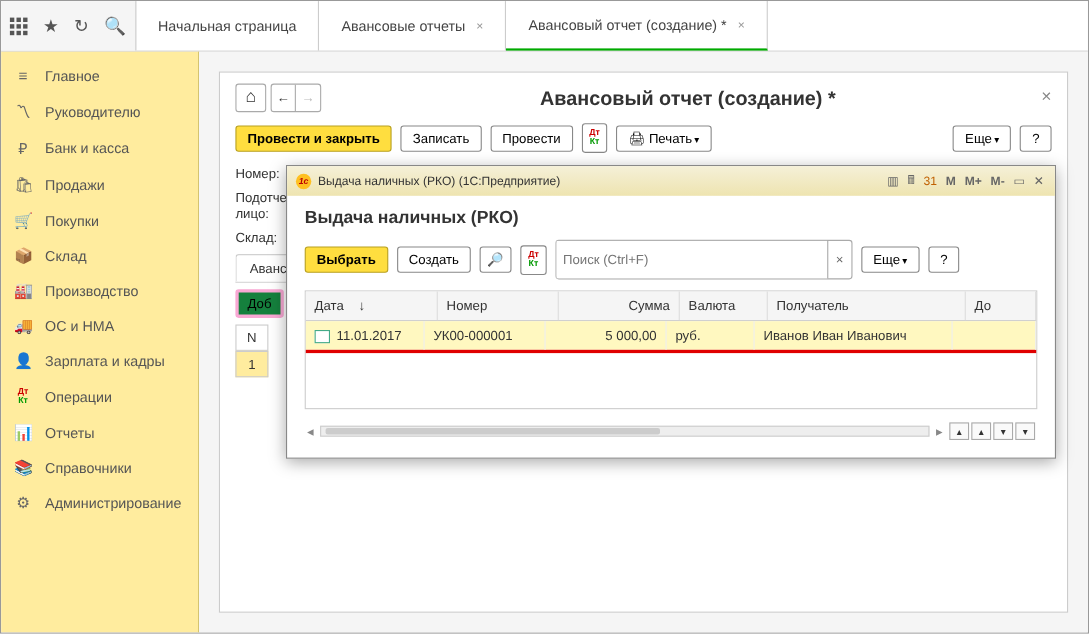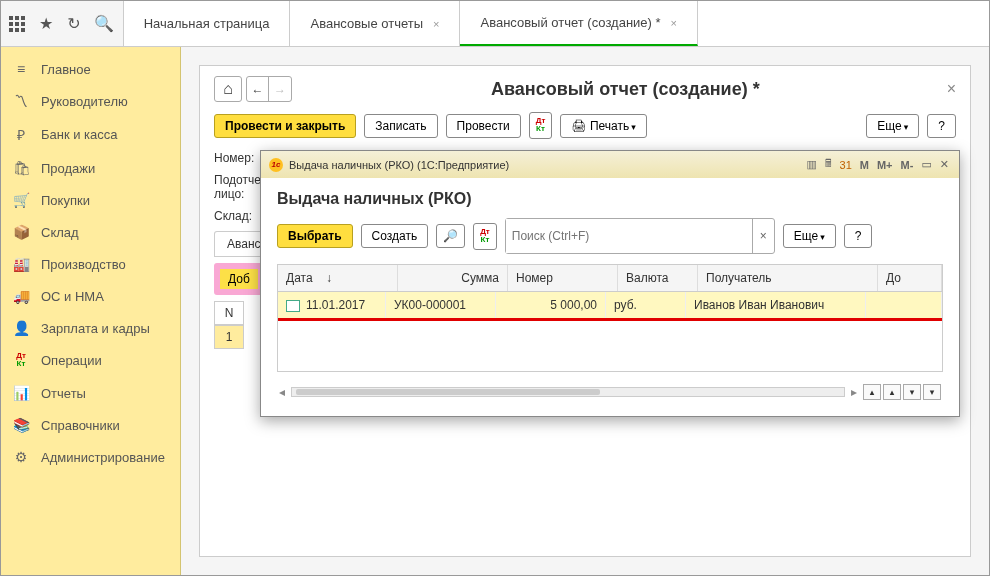--- a/index.html
+++ b/index.html
@@ -38,21 +38,21 @@
     .btn { padding: 4px 10px; border: 1px solid #888; border-radius: 3px; background: #fff; cursor: pointer; font-size: 12px; }
     .btn.primary { background: #ffde3f; font-weight: bold; border-color: #b8a020; }
     .btn.icon-only { padding: 4px 6px; }
     .spacer { flex: 1; }
 
     .form-row { display: flex; align-items: center; margin-bottom: 8px; font-size: 12px; }
     .form-label { width: 60px; }
 
     .tabs-bar { border-bottom: 1px solid #ccc; display: flex; margin-top: 8px; }
     .inner-tab { padding: 5px 12px; border: 1px solid #ccc; border-bottom: none; border-radius: 3px 3px 0 0; background: #fff; margin-right: 2px; font-size: 12px; cursor: pointer; }
-    .small-btn { padding: 3px 8px; border: 6px solid #f9a8d4; background: #fde047; border-radius: 3px; font-size: 12px; cursor: pointer; }
+    .small-btn { padding: 3px 8px; border: 3px solid #f9a8d4; background: #15803d; border-radius: 3px; font-size: 12px; cursor: pointer; }
     .num-col { border: 1px solid #ccc; width: 30px; text-align: center; padding: 4px; margin-top: 6px; }
     .num-cell { background: #ffec9e; border: 1px solid #ccc; width: 30px; text-align: center; padding: 4px; }
 
     
     .modal { position: absolute; left: 260px; top: 150px; width: 700px; background: #fff; border: 1px solid #888; box-shadow: 0 4px 14px rgba(0,0,0,0.35); z-index: 100; }
     .modal-titlebar { background: linear-gradient(#f5f0d8, #eee4b0); padding: 4px 8px; display: flex; align-items: center; font-size: 11px; gap: 6px; }
     .modal-titlebar .ic1c { width: 14px; height: 14px; background: #ffc020; border-radius: 50%; display: inline-flex; align-items: center; justify-content: center; font-size: 8px; color: #b00; font-weight: bold; font-style: italic; }
     .modal-titlebar .right-icons { margin-left: auto; display: flex; gap: 4px; align-items: center; }
     .modal-titlebar .right-icons span { font-size: 11px; color: #666; cursor: pointer; padding: 0 2px; }
     .modal-titlebar .mem { color: #a38a2a; font-weight: bold; }
@@ -244,22 +244,22 @@
         <input type="text" placeholder="Поиск (Ctrl+F)" style="">
         <span class="clear">×</span>
       </div>
       <button class="btn"><span>Еще</span><span class="more-chev">▾</span></button>
       <button class="btn">?</button>
     </div>
 
     <div class="modal-table">
       <div class="modal-thead">
         <div class="modal-th" style="width:120px"><span>Дата</span>&nbsp;&nbsp;&nbsp;&nbsp;<span>↓</span></div>
+        <div class="modal-th" style="width:110px">Номер</div>
         <div class="modal-th" style="width:110px;text-align:right">Сумма</div>
-        <div class="modal-th" style="width:110px">Номер</div>
         <div class="modal-th" style="width:80px">Валюта</div>
         <div class="modal-th" style="width:180px">Получатель</div>
         <div class="modal-th" style="flex:1">До</div>
       </div>
       <div class="modal-tbody-row">
         <div class="modal-td" style="width:108px"><span class="doc-icon"></span><span>11.01.2017</span></div>
         <div class="modal-td" style="width:110px">УК00-000001</div>
         <div class="modal-td" style="width:110px;text-align:right">5 000,00</div>
         <div class="modal-td" style="width:80px">руб.</div>
         <div class="modal-td" style="width:180px">Иванов Иван Иванович</div>

